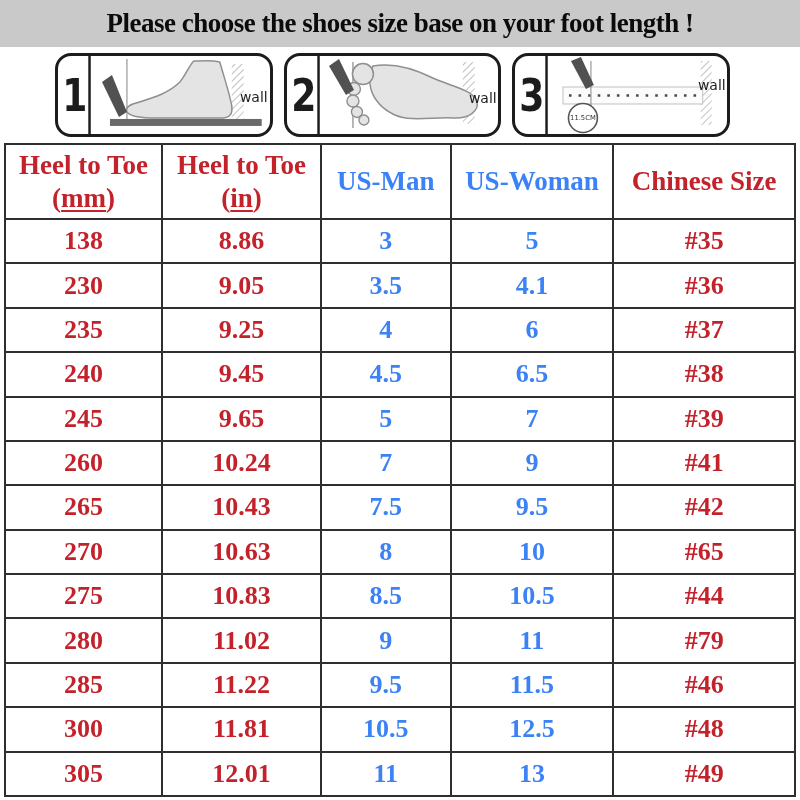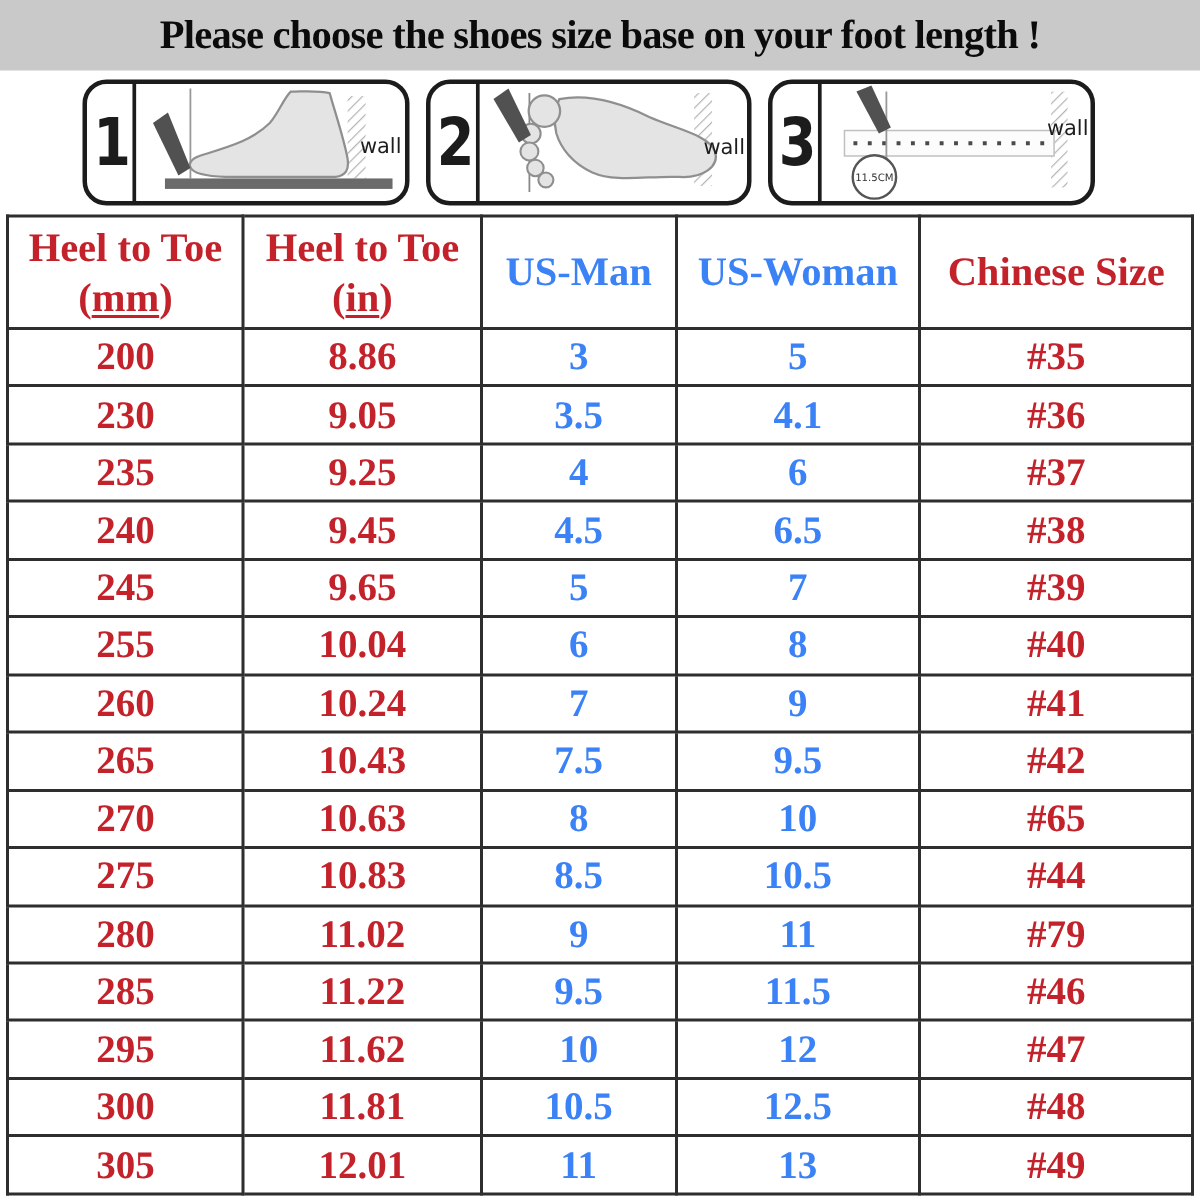--- a/index.html
+++ b/index.html
@@ -147,21 +147,21 @@
         <div><span>(</span><span class="u">in</span><span>)</span></div>
       </th>
       <th class="black">US-Man</th>
       <th class="black">US-Woman</th>
       <th class="red">Chinese Size</th>
     </tr>
   </thead>
   <tbody>
 
   <tr>
-      <td class="red">200</td>
+      <td class="red">138</td>
       <td class="red">8.86</td>
       <td class="black">3</td>
       <td class="black">5</td>
       <td class="red">#35</td>
     </tr>
       <tr>
       <td class="red">230</td>
       <td class="red">9.05</td>
       <td class="black">3.5</td>
       <td class="black">4.1</td>
@@ -182,27 +182,20 @@
       <td class="red">#38</td>
     </tr>
       <tr>
       <td class="red">245</td>
       <td class="red">9.65</td>
       <td class="black">5</td>
       <td class="black">7</td>
       <td class="red">#39</td>
     </tr>
       <tr>
-      <td class="red">255</td>
-      <td class="red">10.04</td>
-      <td class="black">6</td>
-      <td class="black">8</td>
-      <td class="red">#40</td>
-    </tr>
-      <tr>
       <td class="red">260</td>
       <td class="red">10.24</td>
       <td class="black">7</td>
       <td class="black">9</td>
       <td class="red">#41</td>
     </tr>
       <tr>
       <td class="red">265</td>
       <td class="red">10.43</td>
       <td class="black">7.5</td>
@@ -231,27 +224,20 @@
       <td class="red">#79</td>
     </tr>
       <tr>
       <td class="red">285</td>
       <td class="red">11.22</td>
       <td class="black">9.5</td>
       <td class="black">11.5</td>
       <td class="red">#46</td>
     </tr>
       <tr>
-      <td class="red">295</td>
-      <td class="red">11.62</td>
-      <td class="black">10</td>
-      <td class="black">12</td>
-      <td class="red">#47</td>
-    </tr>
-      <tr>
       <td class="red">300</td>
       <td class="red">11.81</td>
       <td class="black">10.5</td>
       <td class="black">12.5</td>
       <td class="red">#48</td>
     </tr>
       <tr>
       <td class="red">305</td>
       <td class="red">12.01</td>
       <td class="black">11</td>

